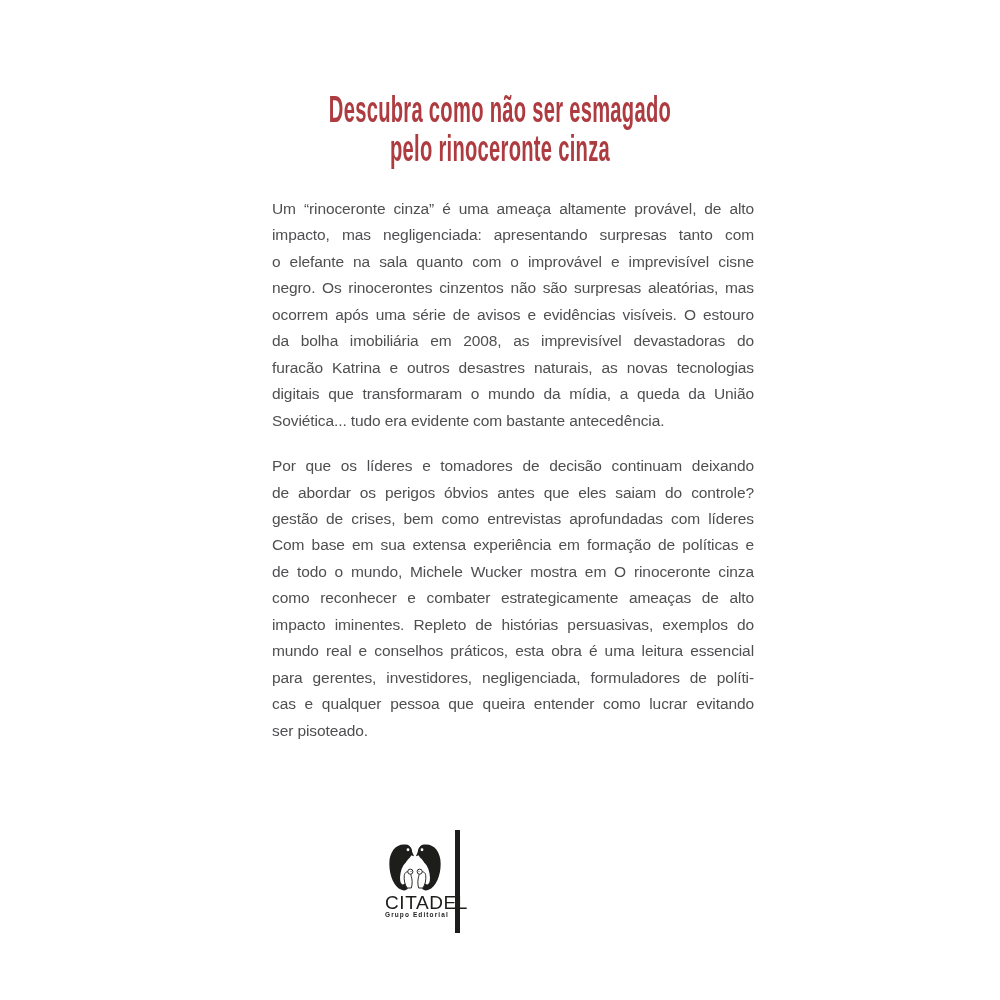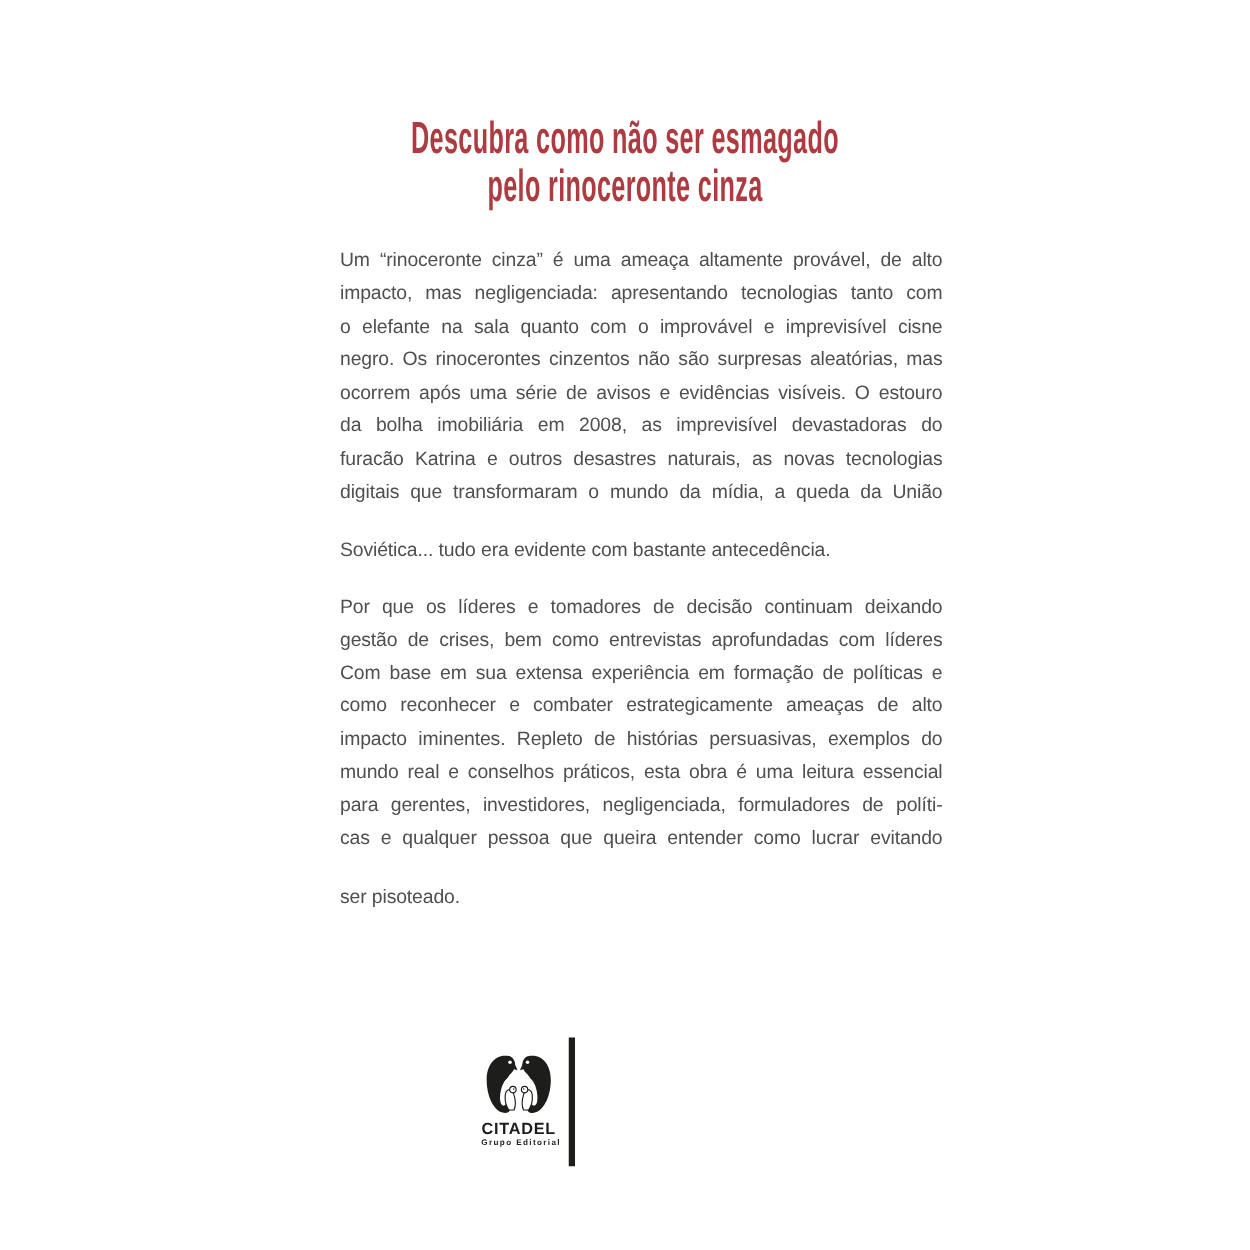--- a/index.html
+++ b/index.html
@@ -44,40 +44,40 @@
     color: var(--body-text, #4f4f52);
     font-size: 15.5px;
     letter-spacing: -0.1px;
     line-height: 26.45px;
   }
   .para + .para { margin-top: 19px; }
   .line {
     text-align: justify;
     text-align-last: justify;
   }
-  .line.last { text-align-last: left; margin-top: 20px; }
+  .line.last { text-align-last: left; }
   
   .publisher-logo {
     position: absolute;
     left: 385px;
     top: 842px;
     width: 60px;
     text-align: center;
     color: var(--ink, #1d1d1b);
   }
   .publisher-logo svg {
     display: block;
     width: 56px;
     height: 50px;
     margin: 0 auto;
   }
   .brand {
     margin-top: 4px;
-    font-size: 13px;
-    font-weight: 700;
+    font-size: 19px;
+    font-weight: 400;
     letter-spacing: 0.6px;
     line-height: 14px;
     white-space: nowrap;
   }
   .tagline {
     margin-top: 1px;
     font-size: 6.5px;
     font-weight: 700;
     letter-spacing: 1.1px;
     line-height: 8px;
@@ -98,33 +98,35 @@
 <div class="cover" style="--bg: #ffffff; --accent: #ad3b40; --body-text: #4f4f52; --ink: #1d1d1b;">
 
   <h1 class="headline">
     <div class="hl">Descubra como não ser esmagado</div>
     <div class="hl">pelo rinoceronte cinza</div>
   </h1>
 
   <section class="synopsis">
     <div class="para">
         <div class="line">Um “rinoceronte cinza” é uma ameaça altamente provável, de alto</div>
-        <div class="line">impacto, mas negligenciada: apresentando tecnologias tanto com</div>
+        <div class="line">impacto, mas negligenciada: apresentando surpresas tanto com</div>
         <div class="line">o elefante na sala quanto com o improvável e imprevisível cisne</div>
         <div class="line">negro. Os rinocerontes cinzentos não são surpresas aleatórias, mas</div>
         <div class="line">ocorrem após uma série de avisos e evidências visíveis. O estouro</div>
         <div class="line">da bolha imobiliária em 2008, as imprevisível devastadoras do</div>
         <div class="line">furacão Katrina e outros desastres naturais, as novas tecnologias</div>
         <div class="line">digitais que transformaram o mundo da mídia, a queda da União</div>
         <div class="line last">Soviética... tudo era evidente com bastante antecedência.</div>
       </div>
     <div class="para">
         <div class="line">Por que os líderes e tomadores de decisão continuam deixando</div>
+        <div class="line">de abordar os perigos óbvios antes que eles saiam do controle?</div>
         <div class="line">gestão de crises, bem como entrevistas aprofundadas com líderes</div>
         <div class="line">Com base em sua extensa experiência em formação de políticas e</div>
+        <div class="line">de todo o mundo, Michele Wucker mostra em O rinoceronte cinza</div>
         <div class="line">como reconhecer e combater estrategicamente ameaças de alto</div>
         <div class="line">impacto iminentes. Repleto de histórias persuasivas, exemplos do</div>
         <div class="line">mundo real e conselhos práticos, esta obra é uma leitura essencial</div>
         <div class="line">para gerentes, investidores, negligenciada, formuladores de políti-</div>
         <div class="line">cas e qualquer pessoa que queira entender como lucrar evitando</div>
         <div class="line last">ser pisoteado.</div>
       </div>
   </section>
 
   <footer>

